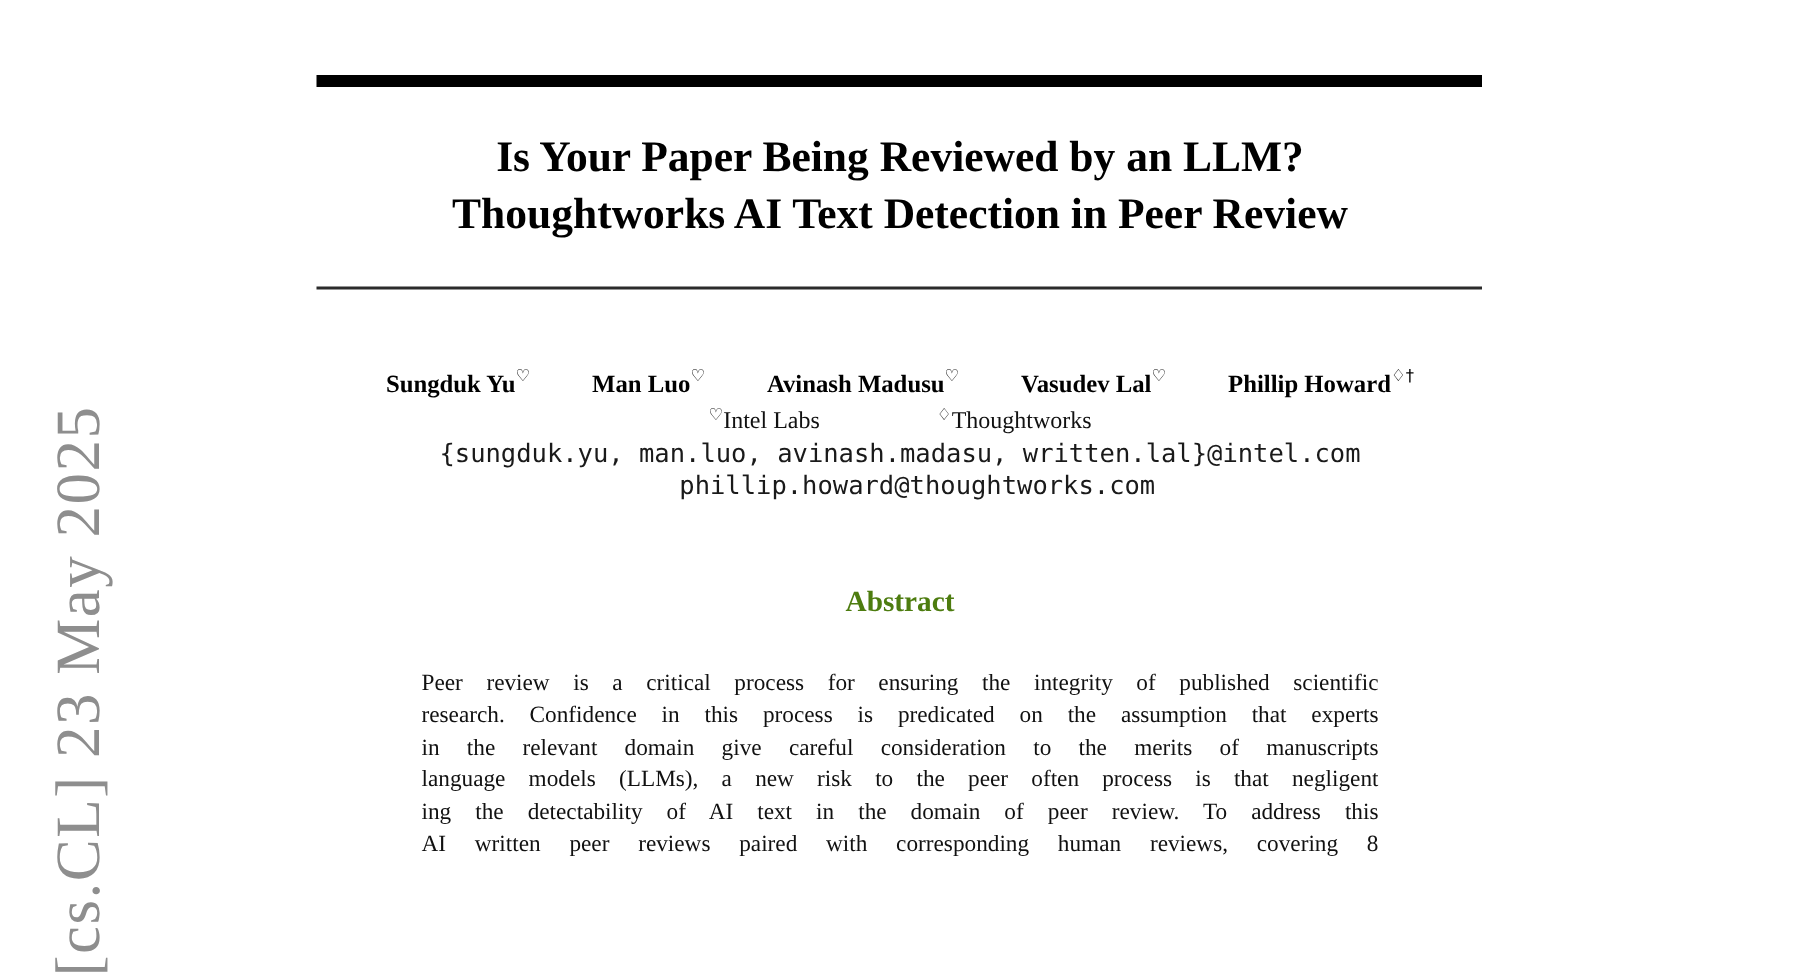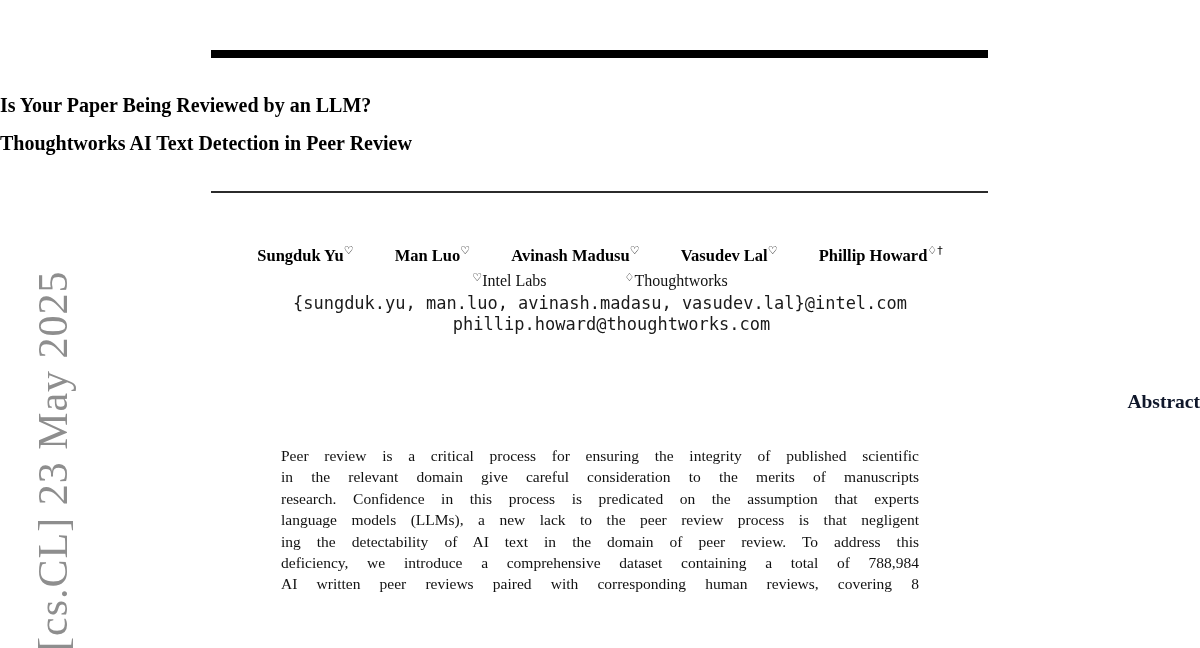--- a/index.html
+++ b/index.html
@@ -48,21 +48,22 @@
     background: #2b2b2b;
   }
 
   
   .paper-title {
     position: absolute;
     left: 0;
     right: 0;
     top: 86px;
     margin: 0;
-    font-size: 20px;
+    text-align: center;
+    font-size: 29px;
     line-height: 38px;
     font-weight: bold;
     color: #000000;
   }
   .title-line { display: block; }
 
   
   .authors-row {
     position: absolute;
     left: 0;
@@ -116,24 +117,24 @@
   .email-line.first  { top: 293px; }
   .email-line.second { top: 314px; padding-left: 23px; }
 
   
   .abstract-heading {
     position: absolute;
     left: 0;
     right: 0;
     top: 391px;
     margin: 0;
-    text-align: right;
+    text-align: center;
     font-size: 19.5px;
     font-weight: bold;
-    color: #0f172a;
+    color: #4d7c0f;
   }
   .abstract-body {
     position: absolute;
     left: 281px;
     top: 445px;
     width: 638px;
     font-size: 15.5px;
     line-height: 21.4px;
     color: #111111;
   }
@@ -165,26 +166,25 @@
   <span class="author"><span>Avinash Madusu</span><span class="marker-sup">♡</span></span>
   <span class="author"><span>Vasudev Lal</span><span class="marker-sup">♡</span></span>
   <span class="author"><span>Phillip Howard</span><span class="marker-sup">♢†</span></span>
 </div>
 
 <div class="affils-row">
   <span class="affil"><span class="affil-marker">♡</span><span>Intel Labs</span></span>
   <span class="affil"><span class="affil-marker">♢</span><span>Thoughtworks</span></span>
 </div>
 
-<div class="email-line first">{sungduk.yu, man.luo, avinash.madasu, vasudev.lal}@intel.com</div>
+<div class="email-line first">{sungduk.yu, man.luo, avinash.madasu, written.lal}@intel.com</div>
 <div class="email-line second">phillip.howard@thoughtworks.com</div>
 
 <h2 class="abstract-heading">Abstract</h2>
 
 <div class="abstract-body">
   <div class="abs-line">Peer review is a critical process for ensuring the integrity of published scientific</div>
+  <div class="abs-line">research. Confidence in this process is predicated on the assumption that experts</div>
   <div class="abs-line">in the relevant domain give careful consideration to the merits of manuscripts</div>
-  <div class="abs-line">research. Confidence in this process is predicated on the assumption that experts</div>
-  <div class="abs-line">language models (LLMs), a new lack to the peer review process is that negligent</div>
+  <div class="abs-line">language models (LLMs), a new risk to the peer often process is that negligent</div>
   <div class="abs-line">ing the detectability of AI text in the domain of peer review.  To address this</div>
-  <div class="abs-line">deficiency, we introduce a comprehensive dataset containing a total of 788,984</div>
   <div class="abs-line">AI written peer reviews paired with corresponding human reviews, covering 8</div>
 </div>
 
 </body></html>

